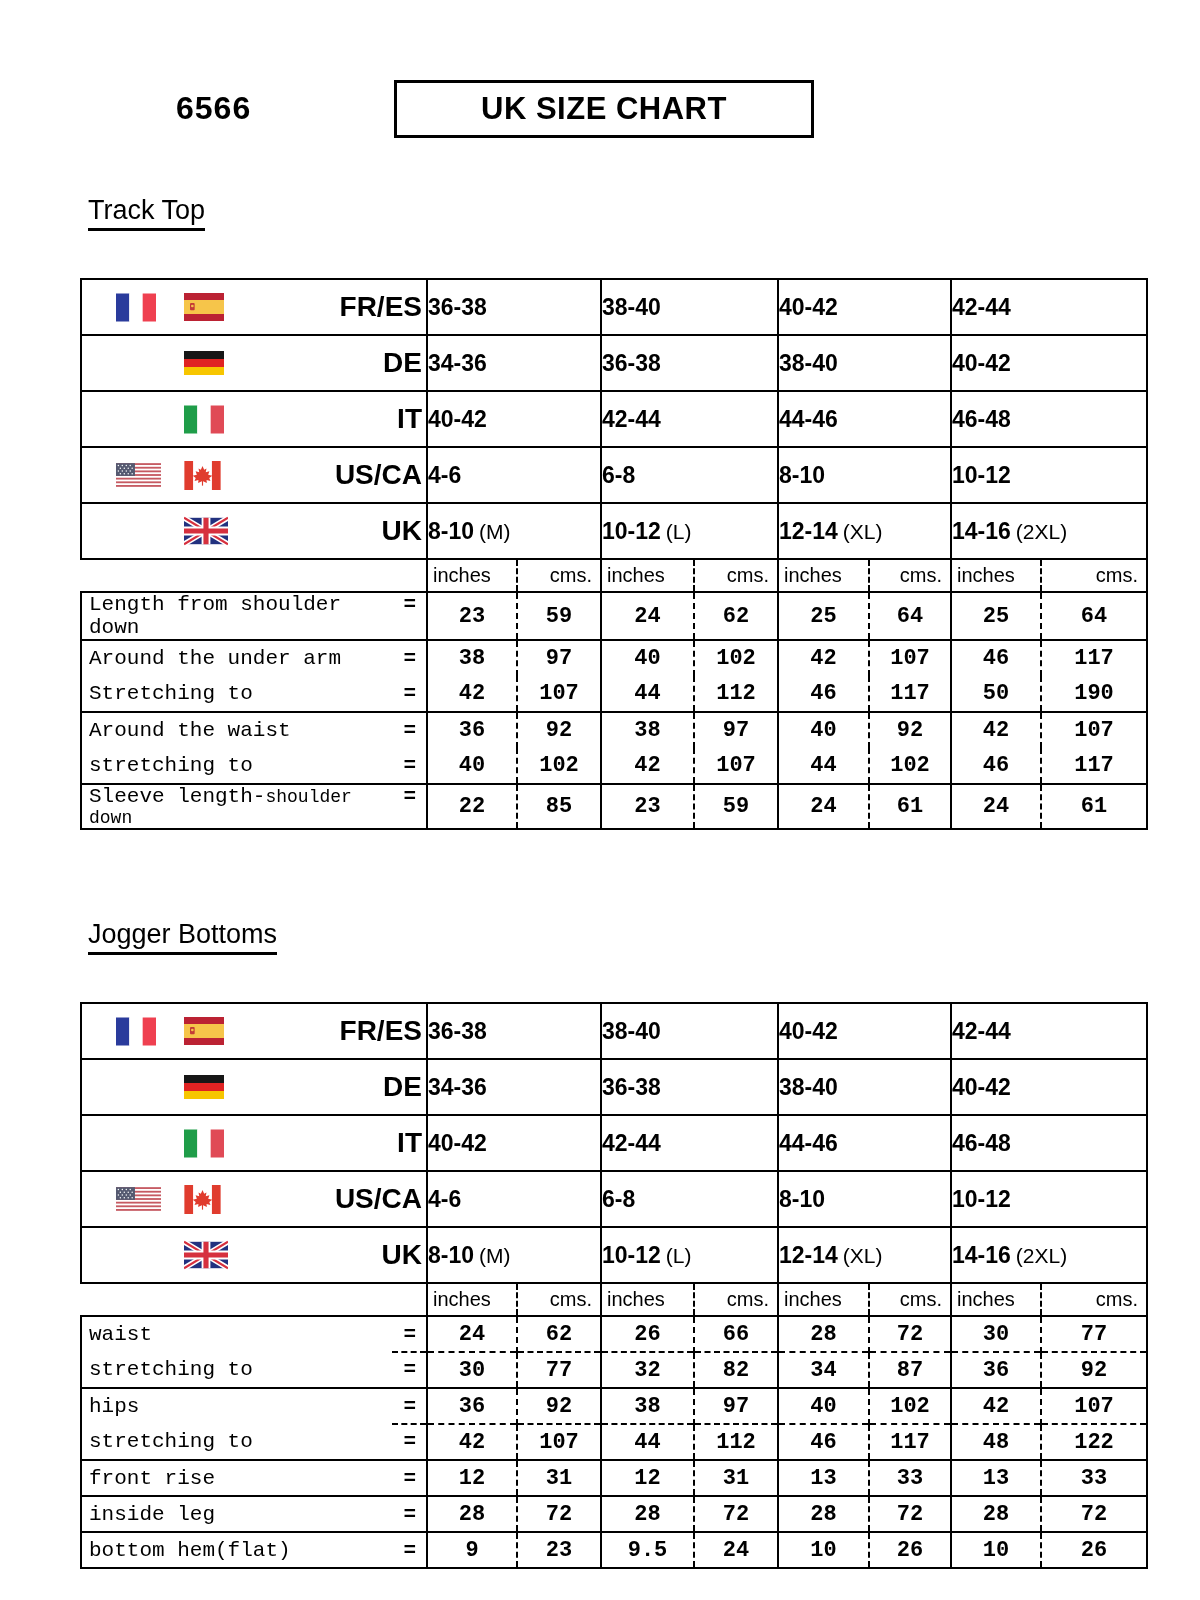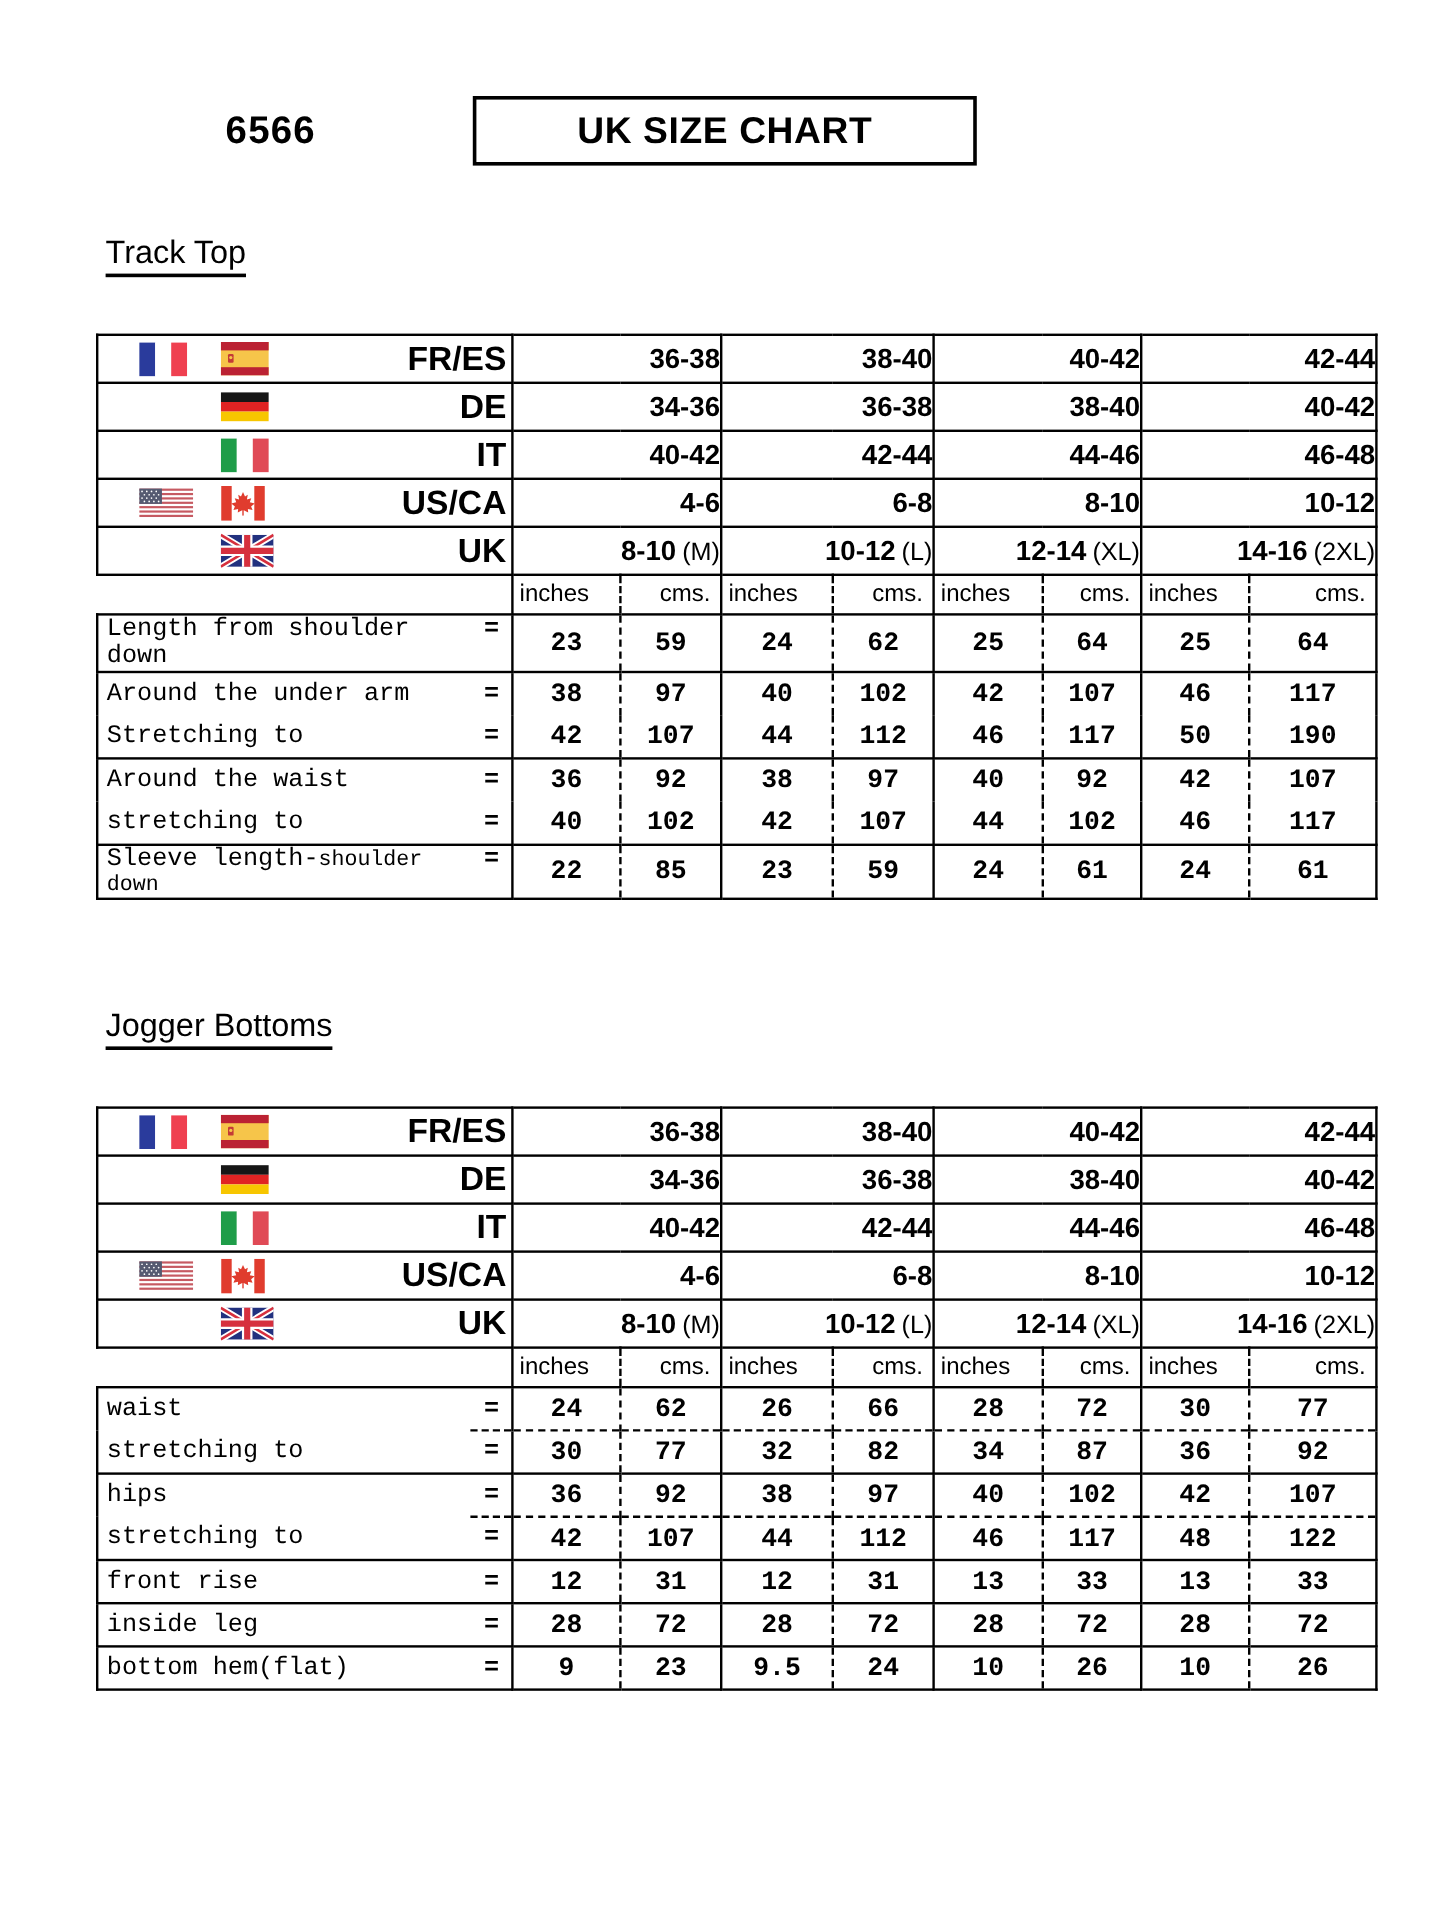--- a/index.html
+++ b/index.html
@@ -7,21 +7,21 @@
   body {
     width:1200px; height:1600px;
     font-family:"Liberation Sans", sans-serif;
     color:#000; overflow:hidden;
   }
   .page { position:relative; width:1200px; height:1600px; background:#fff; }
 
   
   .header { position:relative; height:138px; }
   .style-number {
-    position:absolute; left:188px; top:90px;
+    position:absolute; left:176px; top:90px;
     font-size:32px; font-weight:700; letter-spacing:1px;
   }
   .title-box {
     position:absolute; left:394px; top:80px; width:420px; height:58px;
     border:3px solid #000;
     display:flex; align-items:center; justify-content:center;
     font-size:31px; font-weight:700; letter-spacing:0.5px;
   }
 
   
@@ -32,36 +32,36 @@
     border-bottom:3px solid #000; padding-bottom:2px;
   }
 
   
   table.size-table {
     border-collapse:collapse; table-layout:fixed;
     margin:47px 0 0 80px;
   }
   td { padding:0; vertical-align:middle; }
 
-  tr.size-row { height:40px; }
+  tr.size-row { height:56px; }
   tr.units-row { height:33px; }
   tr.measure-row { height:36px;font-family:Liberation Mono, monospace; }
 
   td.label-cell { border:2px solid #000; }
   .flag-row {
     display:flex; align-items:center; height:100%;
     padding:0 4px 0 34px;
   }
   .flag-slot { width:46px; display:flex; align-items:center; }
   .flag-slot + .flag-slot { margin-left:22px; }
   .flag-slot svg { display:block; }
   .code { margin-left:auto; font-size:28px; font-weight:700; }
 
   td.group-cell {
-    border:2px solid #000; text-align:right;
+    border:2px solid #000; text-align:left;
     font-size:23px; font-weight:700;margin-top:44px;
   }
   td.group-cell .fit { font-weight:400; font-size:21px; margin-left:5px; }
 
   td.units-blank { border:none; }
   td.unit-in {
     border-top:2px solid #000; border-bottom:2px solid #000;
     border-left:2px solid #000; border-right:2px dashed #000;
     font-size:20px; text-align:left; padding-left:5px;
   }

